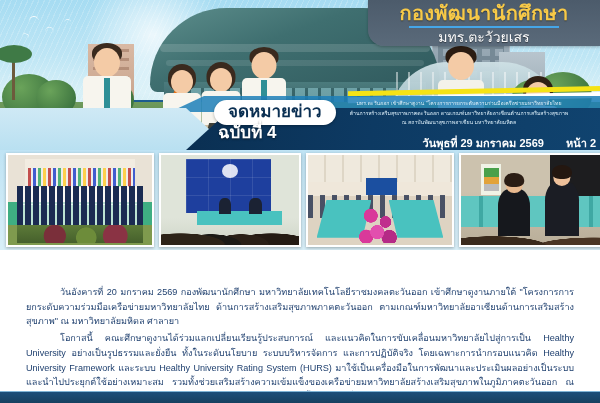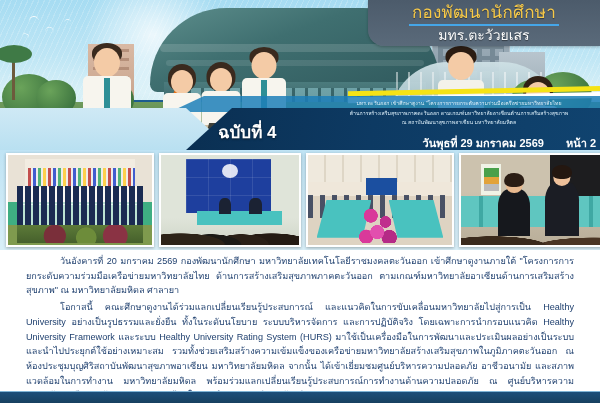--- a/index.html
+++ b/index.html
@@ -141,21 +141,21 @@
             transform:rotate(-1.2deg);transform-origin:right center;}
   .stripe-w{position:absolute;right:0;top:92px;width:252px;height:6px;background:#ffffff;
             transform:rotate(-1.2deg);transform-origin:right center;}
 
   
   .dept{position:absolute;right:0;top:0;width:232px;height:46px;
     background:linear-gradient(#4c5b6b,#5a6a7a);
     border-radius:0 0 0 16px;
     box-shadow:0 1px 3px rgba(0,0,0,.25);
     display:flex;flex-direction:column;align-items:center;justify-content:center;}
-  .dept-l1{color:#f7c948;font-size:17px;font-weight:normal;line-height:1;letter-spacing:.3px;
+  .dept-l1{color:#f7c948;font-size:20px;font-weight:bold;line-height:1;letter-spacing:.3px;
     text-shadow:0 1px 1px rgba(0,0,0,.4);}
   .dept-rule{width:150px;height:2px;background:#45a6e8;margin:3px 0 2px;}
   .dept-l2{color:#ffffff;font-size:14px;line-height:1;text-shadow:0 1px 1px rgba(0,0,0,.45);}
   .band-wave{position:absolute;left:0;top:108px;width:232px;height:42px;
     background:linear-gradient(#cfe9f5,#b9e0f1);
     clip-path:polygon(0 0, 186px 0, 232px 42px, 0 42px);}
   .band-dark{position:absolute;left:186px;top:108px;width:414px;height:42px;
     background:linear-gradient(100deg,#0a2f52 0%,#0d3a63 45%,#10436f 100%);
     clip-path:polygon(46px 0, 100% 0, 100% 100%, 0 100%);}
   .band-teal{position:absolute;left:170px;top:96px;width:430px;height:16px;
@@ -255,21 +255,21 @@
   .p4pB:after{content:"";position:absolute;left:50%;top:-31%;transform:translateX(-50%);
     width:58%;height:26%;border-radius:50% 50% 40% 40%;background:#241710;}
   .p4fg{position:absolute;left:0;bottom:0;width:100%;height:22%;
     background:radial-gradient(ellipse at 22% 110%,#3a2a1c 0 34%,transparent 35%),
                radial-gradient(ellipse at 92% 110%,#4a3524 0 30%,transparent 31%);}
 
   
   .body{position:absolute;left:0;top:250px;width:600px;height:142px;
     background:#ffffff;padding:4px 26px 0;box-sizing:border-box;}
   .para{color:#1e3f6e;font-size:9.1px;line-height:1.62;text-align:justify;margin:0 0 2px;}
-  .para.p1{color:#1e3f6e;}
+  .para.p1{color:#1e3f6e;margin-top:31px;}
   .para .ind{display:inline-block;width:34px;}
   .bottombar{position:absolute;left:0;bottom:0;width:600px;height:11px;
     background:linear-gradient(#1c4e7a,#17405f);}
   .bottombar-top{position:absolute;left:0;bottom:11px;width:600px;height:1px;background:#7fb4d6;}
 </style>
 </head>
 <body>
 
 <div class="page">
 
@@ -351,20 +351,23 @@
   <div class="dept">
     <div class="dept-l1">กองพัฒนานักศึกษา</div>
     <div class="dept-rule"></div>
     <div class="dept-l2">มทร.ตะวัวยเสร</div>
   </div>
 
   <div class="band-teal"></div>
   <div class="band-wave"></div>
   <div class="band-dark"></div>
 
+  <div class="pill">
+    <span>จดหมายข่าว</span>
+  </div>
   <div class="issue">ฉบับที่ 4</div>
 
   <div class="subtitle">
     <span class="ln">มทร.ตะวันออก เข้าศึกษาดูงาน "โครงการการยกระดับความร่วมมือเครือข่ายมหาวิทยาลัยไทย</span>
     <span class="ln">ด้านการสร้างเสริมสุขภาพภาคตะวันออก ตามเกณฑ์มหาวิทยาลัยอาเซียนด้านการเสริมสร้างสุขภาพ</span>
     <span class="ln">ณ สถาบันพัฒนาสุขภาพอาเซียน มหาวิทยาลัยมหิดล</span>
   </div>
 
   <div class="dateline">
     <span>วันพุธที่ 29 มกราคม 2569</span>

